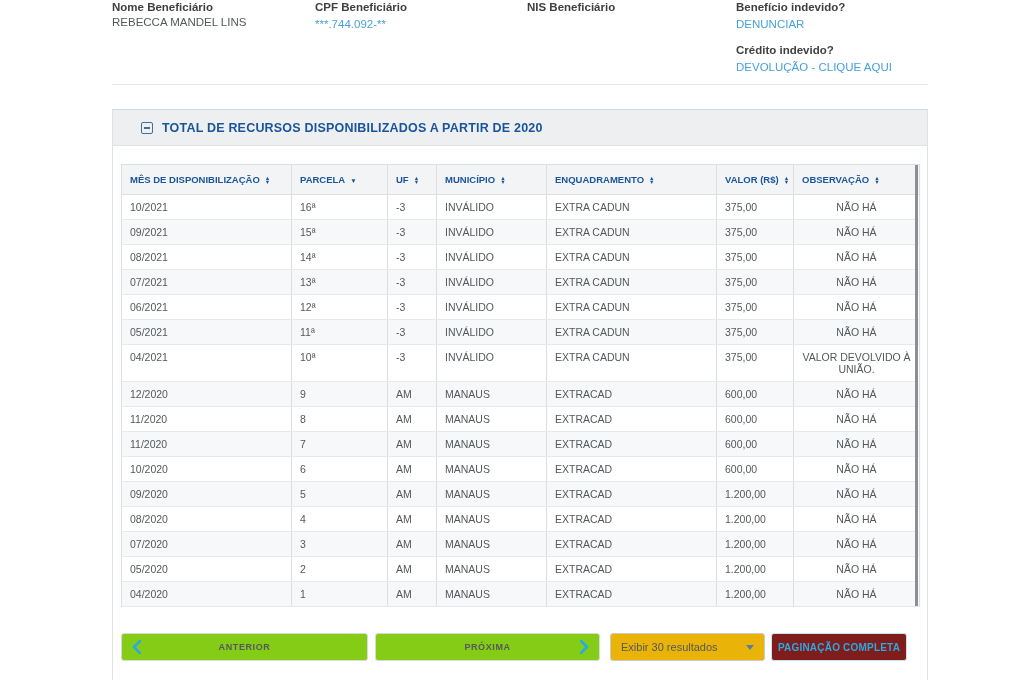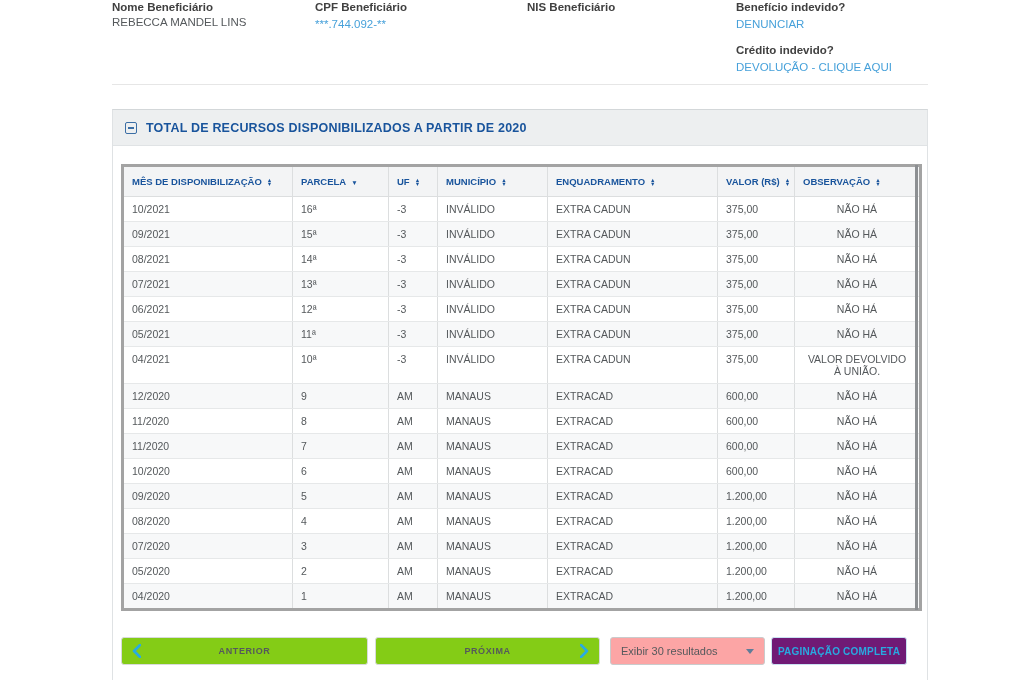--- a/index.html
+++ b/index.html
@@ -15,31 +15,31 @@
   .link { font-size:11.5px; color:#47a1da; line-height:14px; margin-top:1px;
     text-decoration:none; display:inline-block; cursor:pointer; }
   .benefit-group + .benefit-group { margin-top:11px; }
 
   .divider { border:none; border-top:1px solid #e6e6e6; width:816px; margin-left:112px; }
 
   
   .panel { margin-top:24px; border:1px solid #dfe2e4; border-top-color:#d3d7d9;
     height:600px; background:#fff; }
   .panel-header { height:36px; background:#edeff0; border-bottom:1px solid #e0e3e5;
-    display:flex; align-items:center; padding:0 12px; cursor:pointer; }
+    display:flex; align-items:center; padding:0 28px; cursor:pointer; }
   .collapse-icon { width:12px; height:12px; border:1px solid #3b6ea5; border-radius:2px;
     display:inline-flex; align-items:center; justify-content:center; margin-right:9px; flex:0 0 auto; }
   .collapse-icon::before { content:""; width:6px; height:2px; background:#3b6ea5; display:block; }
   .panel-title { font-size:12.5px; font-weight:bold; color:#19549c; letter-spacing:.2px; }
   .panel-body { padding:18px 8px 0 8px; }
 
   
   .table-wrap { position:relative; }
   .data-table { width:798px; border-collapse:collapse; table-layout:fixed;
-    border:3px solid #a3a3a3; }
+    border:1px solid #a3a3a3; }
   .data-table th { background:#f3f4f5; color:#19549c; font-size:9.5px; font-weight:bold;
     text-align:left; padding:9px 8px; border:1px solid #dcdedf; white-space:nowrap;
     cursor:pointer; }
   .data-table td { font-size:10.5px; color:#54585b; padding:6px 8px;
     border:1px solid #e6e8e9; border-left:1px solid #dcdedf; border-right:1px solid #dcdedf;
     vertical-align:top; line-height:12px; }
   .data-table tbody tr:nth-child(even) td { background:#f7f8f9; }
   .col-0{width:170px;} .col-1{width:96px;} .col-2{width:49px;} .col-3{width:110px;}
   .col-4{width:170px;margin-left:41px;} .col-5{width:77px;} .col-6{width:126px;text-align:center;}
   .sort-both { display:inline-flex; flex-direction:column; margin-left:5px;
@@ -52,24 +52,24 @@
   .pagination { display:flex; align-items:center; margin-top:26px; width:798px; }
   .pg-btn { position:relative; height:28px; background:#84cc16; border:1px solid #d8dadb;
     border-radius:3px; font-family:inherit; font-size:9px; font-weight:bold;
     color:#55595c; letter-spacing:.6px; cursor:pointer; }
   .pg-prev { width:247px; margin-right:7px; }
   .pg-next { width:225px; margin-right:10px; }
   .chev { position:absolute; top:50%; transform:translateY(-50%); display:block; }
   .chev-left { left:10px; } .chev-right { right:10px; }
   .results-select { width:155px; height:28px; border:1px solid #c9cbcc; border-radius:3px;
     display:flex; align-items:center; justify-content:space-between; padding:0 10px;
-    font-size:11px; color:#55595c; cursor:pointer; margin-right:6px; background:#fca5a5; }
+    font-size:11px; color:#55595c; cursor:pointer; margin-right:6px; background:#eab308; }
   .caret-down { width:0; height:0; border-left:4px solid transparent;
     border-right:4px solid transparent; border-top:5px solid #5f7d99; }
-  .pg-full { width:136px; height:28px; background:#701a75; border:1px solid #c9e2f2;
+  .pg-full { width:136px; height:28px; background:#7f1d1d; border:1px solid #c9e2f2;
     border-radius:3px; font-family:inherit; font-size:10px; font-weight:bold;
     color:#29a9e0; letter-spacing:.2px; cursor:pointer; }
 </style>
 </head>
 <body>
 
 <div class="container">
 
   <div class="top-info">
     <div>

